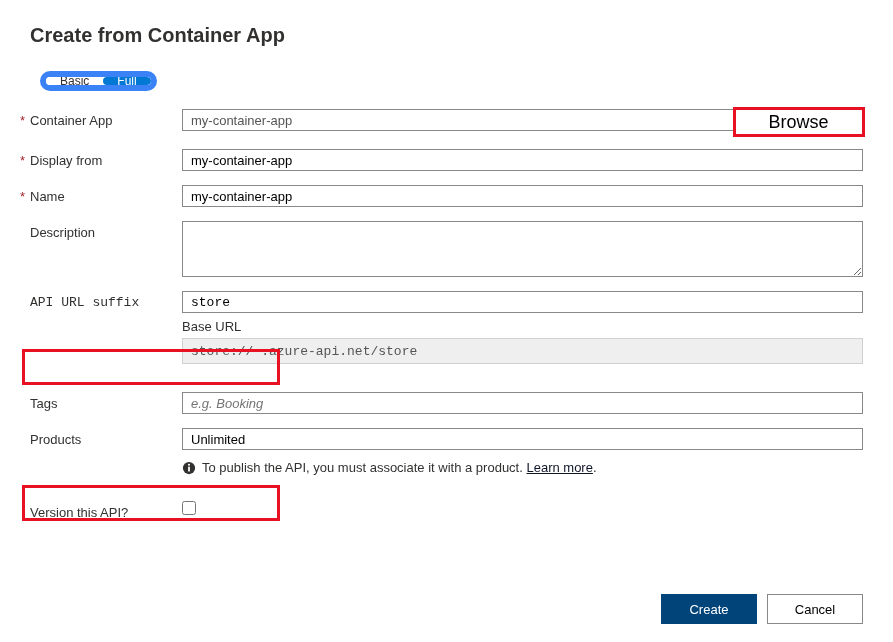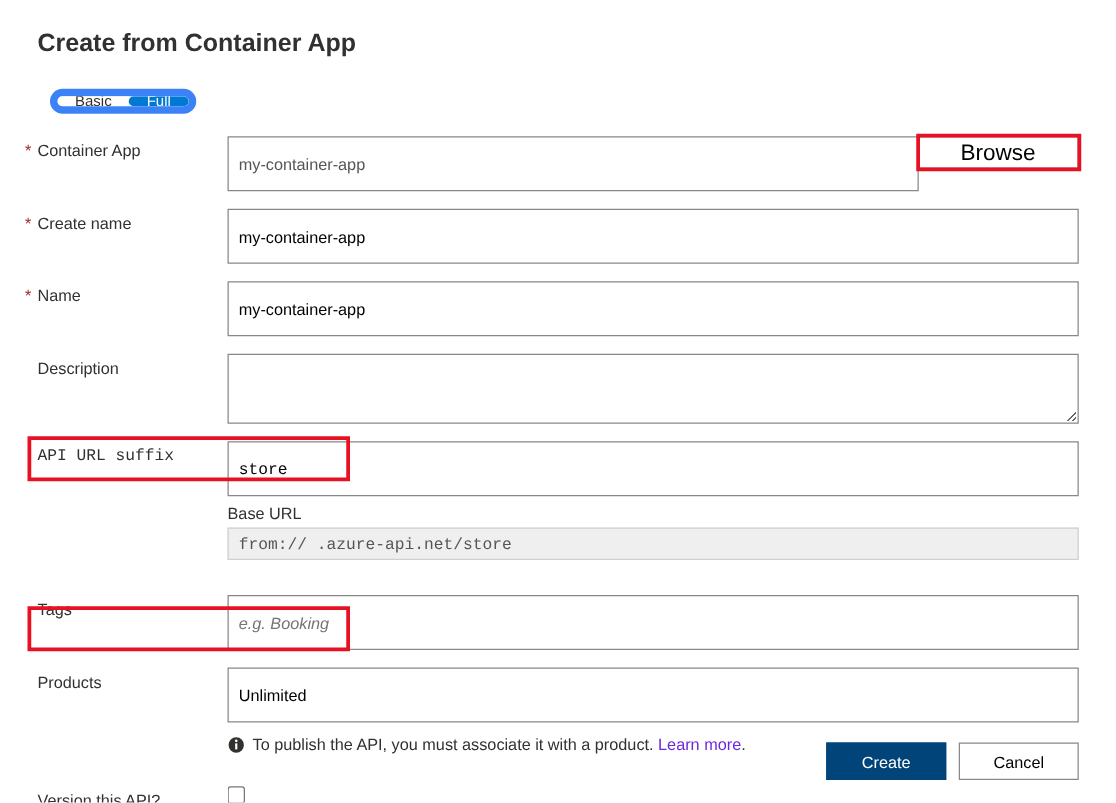--- a/index.html
+++ b/index.html
@@ -62,21 +62,21 @@
       left: -10px;
       top: 4px;
       font-size: 13px;
     }
     .field-col {
       flex: 1;
       display: flex;
     }
     input[type=text].txt, .txt {
       border: 1px solid #8a8886;
-      height: 44px;
+      height: 22px;
       padding: 0 8px;
       font-size: 13px;
       font-family: inherit;
       width: 100%;
       background: #fff;
     }
     .txt.readonly {
       background: #efefef;
       color: #555;
     }
@@ -116,21 +116,21 @@
       display: flex;
       align-items: center;
       gap: 6px;
       margin-bottom: 26px;
     }
     .info-icon {
       width: 14px; height: 14px;
       display: inline-flex; align-items: center; justify-content: center;
     }
     .info-icon svg { width: 14px; height: 14px; }
-    .learn-link { color: #6d28d9; cursor: pointer; }
+    .learn-link { color: #0f172a; cursor: pointer; text-decoration: underline; }
     .checkbox-box { width: 14px; height: 14px; }
     .hl-red {
       outline: 3px solid #e81123;
       outline-offset: -1px;
     }
     .footer {
       position: absolute;
       right: 30px;
       bottom: 18px;
       display: flex;
@@ -178,21 +178,21 @@
     </div>
     <div class="field-col">
       <input type="text" class="txt readonly" readonly="" value="my-container-app" style="">
       <button class="browse-btn hl-red">Browse</button>
     </div>
   </div>
 
   <div class="form-row">
     <div class="label-col">
       <span class="req-star">*</span>
-      <span>Create name</span>
+      <span>Display from</span>
     </div>
     <div class="field-col">
       <input type="text" class="txt" value="my-container-app" style="">
     </div>
   </div>
 
   <div class="form-row">
     <div class="label-col">
       <span class="req-star">*</span>
       <span>Name</span>
@@ -217,21 +217,21 @@
     </div>
     <div class="field-col">
       <input type="text" class="txt" value="store" style="">
     </div>
   </div>
 
   <div class="red-overlay" style="left:-8px; top:240px; width:258px; height:36px;"></div>
 
   <div class="baseurl-block">
     <span class="baseurl-label">Base URL</span>
-    <div class="baseurl-val">from://             .azure-api.net/store</div>
+    <div class="baseurl-val">store://             .azure-api.net/store</div>
   </div>
 
   <div class="form-row">
     <div class="label-col">
       <span>Tags</span>
     </div>
     <div class="field-col">
       <input type="text" class="txt placeholder" placeholder="e.g. Booking" style="">
     </div>
   </div>

